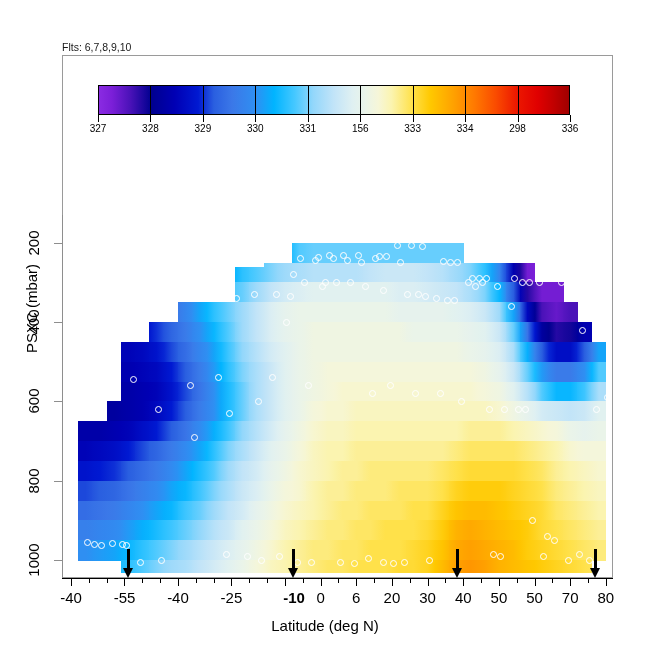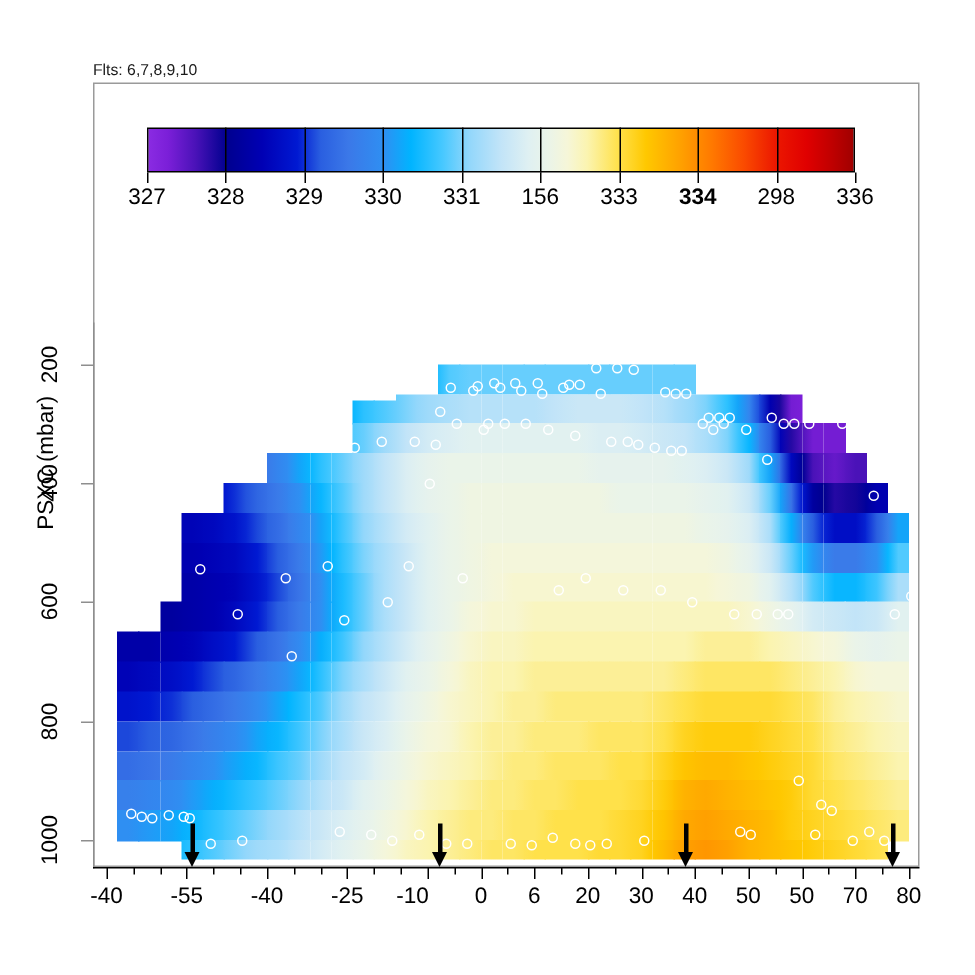--- a/index.html
+++ b/index.html
@@ -32,21 +32,21 @@
     position:absolute;left:0;top:0;width:472px;height:30px;
     border:1px solid #000;box-sizing:border-box;
   }
   #colorbar-ticks{position:absolute;left:0;top:30px;width:472px;height:7px;}
   #colorbar-ticks i{position:absolute;top:0;width:1px;height:7px;background:#000;}
   #colorbar-divs{position:absolute;left:0;top:0;width:472px;height:30px;}
   #colorbar-divs i{position:absolute;top:0;width:1px;height:30px;background:#000;}
   #colorbar-labels{position:absolute;left:0;top:38px;width:472px;height:20px;}
   #colorbar-labels span{
     position:absolute;top:0;transform:translateX(-50%);
-    font-size:15px;color:#000;white-space:nowrap;
+    font-size:10px;color:#000;white-space:nowrap;
   }
 
   
   #plot-area{
     left:71px;top:215px;width:542px;height:363px;
   }
   #heat-clip{position:absolute;left:0;top:0;width:542px;height:363px;overflow:hidden;}
   #heat-clip .cell{position:absolute;}
 
   
@@ -127,21 +127,21 @@
         <i style="left: 472px;"></i>
       </div>
   <div id="colorbar-labels">
         <span style="left: 0px;">327</span>
         <span style="left: 52.4444px;">328</span>
         <span style="left: 104.889px;">329</span>
         <span style="left: 157.333px;">330</span>
         <span style="left: 209.778px;">331</span>
         <span style="left: 262.222px;">156</span>
         <span style="left: 314.667px;">333</span>
-        <span style="left: 367.111px; font-weight: bold;">334</span>
+        <span style="left: 367.111px;">334</span>
         <span style="left: 419.556px;">298</span>
         <span style="left: 472px;">336</span>
       </div>
 </div>
 
 <div class="abs" id="plot-area">
   <div id="heat-clip">
         <div class="cell" style="left: 221.079px; top: 27.7705px; width: 14.8632px; height: 20.4361px; background: linear-gradient(to right, rgb(35, 190, 255) 0%, rgb(81, 202, 254) 50%, rgb(92, 204, 254) 100%);"></div>
         <div class="cell" style="left: 235.342px; top: 27.7705px; width: 14.8632px; height: 20.4361px; background: linear-gradient(to right, rgb(92, 204, 254) 0%, rgb(103, 206, 253) 50%, rgb(103, 206, 253) 100%);"></div>
         <div class="cell" style="left: 249.605px; top: 27.7705px; width: 14.8632px; height: 20.4361px; background: linear-gradient(to right, rgb(103, 206, 253) 0%, rgb(103, 206, 253) 50%, rgb(103, 206, 253) 100%);"></div>
@@ -810,32 +810,33 @@
         <div class="marker" style="left: 426.178px; top: 337.68px;"></div>
         <div class="marker" style="left: 419.046px; top: 335.697px;"></div>
         <div class="marker" style="left: 329.901px; top: 343.631px;"></div>
         <div class="marker" style="left: 308.507px; top: 344.028px;"></div>
       </div>
 </div>
 
 <div class="abs" id="y-axis-line"></div>
 <div class="abs" id="x-axis-line"></div>
 
+<div class="abs" id="x-axis-title">Latitude (deg N)</div>
 <div class="abs" id="y-axis-title">PSXC (mbar)</div>
 
 <div class="xtick major" style="left: 71px;"></div>
     <div class="xlabel" style="left: 71px;">-40</div>
     <div class="xtick major" style="left: 124.487px;"></div>
     <div class="xlabel" style="left: 124.487px;">-55</div>
     <div class="xtick major" style="left: 177.974px;"></div>
     <div class="xlabel" style="left: 177.974px;">-40</div>
     <div class="xtick major" style="left: 231.461px;"></div>
     <div class="xlabel" style="left: 231.461px;">-25</div>
     <div class="xtick major" style="left: 284.947px;"></div>
-    <div class="xlabel" style="left: 275px;">-10</div>
+    <div class="xlabel" style="left: 294px; font-weight: bold;">-10</div>
     <div class="xtick major" style="left: 320.605px;"></div>
     <div class="xlabel" style="left: 320.605px;">0</div>
     <div class="xtick major" style="left: 356.263px;"></div>
     <div class="xlabel" style="left: 356.263px;">6</div>
     <div class="xtick major" style="left: 391.921px;"></div>
     <div class="xlabel" style="left: 391.921px;">20</div>
     <div class="xtick major" style="left: 427.579px;"></div>
     <div class="xlabel" style="left: 427.579px;">30</div>
     <div class="xtick major" style="left: 463.237px;"></div>
     <div class="xlabel" style="left: 463.237px;">40</div>

